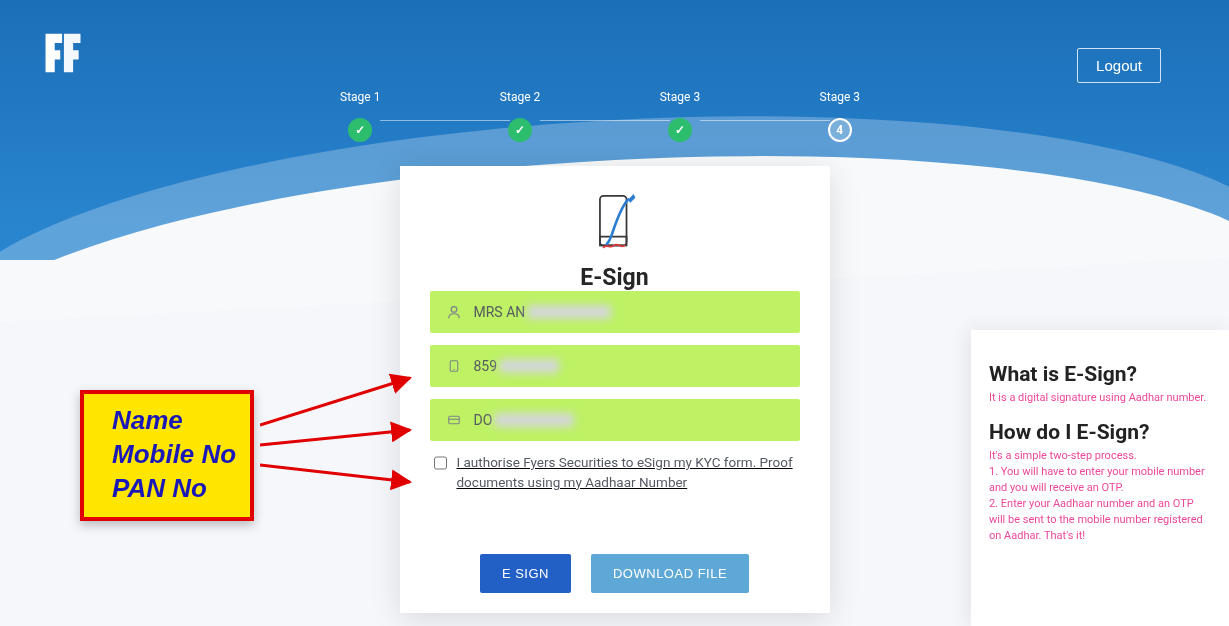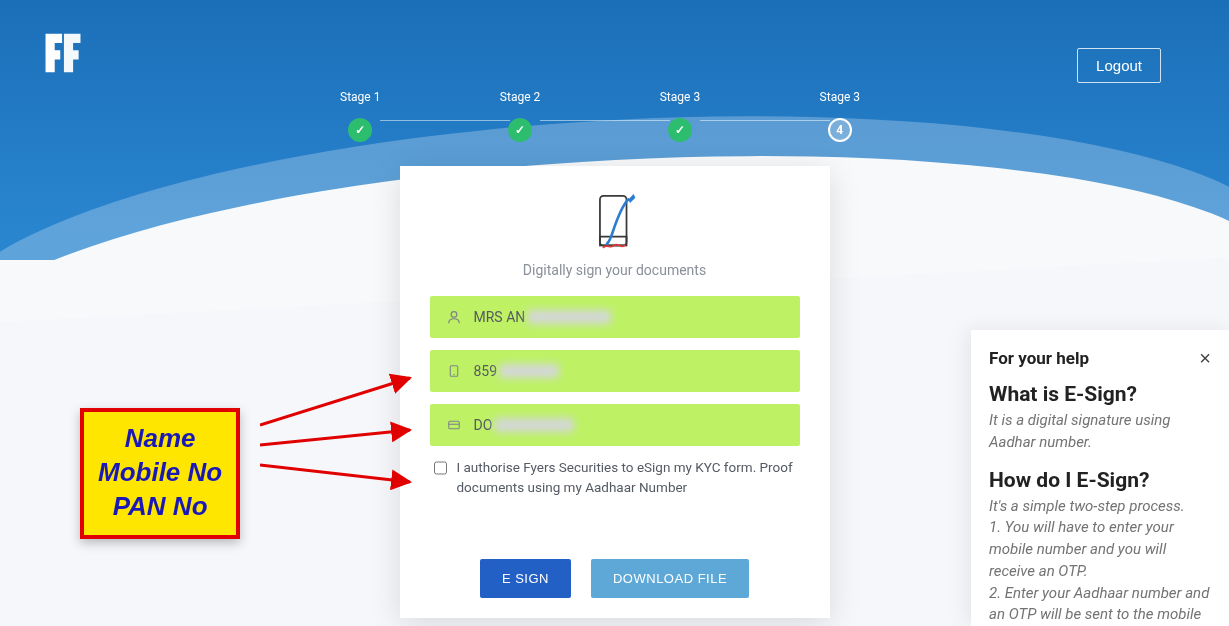--- a/index.html
+++ b/index.html
@@ -167,20 +167,21 @@
     filter: blur(4px);
     margin-left: 2px;
     border-radius: 3px;
   }
   .auth-row {
     display: flex;
     align-items: flex-start;
     text-align: left;
     padding: 0 4px;
     gap: 10px;
+    text-decoration: underline;
   }
   .auth-row input[type=checkbox] {
     margin-top: 3px;
     width: 14px; height: 14px;
   }
   .auth-text {
     font-size: 13.5px;
     color: #555a63;
     line-height: 1.45;
   }
@@ -197,28 +198,27 @@
     font-size: 13px;
     letter-spacing: 0.5px;
     border-radius: 2px;
     cursor: pointer;
   }
   .btn-primary { background: #2360c6; }
   .btn-secondary { background: #5da8d6; }
 
   .annotation {
     position: absolute;
-    top: 408px;
+    top: 390px;
     left: 80px;
     z-index: 5;
     background: #ffe600;
     border: 4px solid #e00000;
-    padding: 10px 14px 12px 14px;
+    padding: 10px 14px 12px 28px;
     box-shadow: 0 4px 10px rgba(0,0,0,0.25);
-    text-align: center;
   }
   .annotation div {
     color: #1a19b7;
     font-weight: 700;
     font-style: italic;
     font-size: 26px;
     line-height: 1.3;
     font-family: "Trebuchet MS", Arial, sans-serif;
   }
   .arrows {
@@ -261,25 +261,24 @@
     border: none;
     line-height: 1;
   }
   .help-q {
     font-size: 21px;
     font-weight: 700;
     color: #222;
     margin-top: 14px;
   }
   .help-a {
-    font-size: 15px;
-    color: #737373;
+    font-size: 11px;
+    color: #ec4899;
     line-height: 1.45;
     margin-top: 4px;
-    font-style: italic;
   }
 </style>
 </head>
 <body>
 
 <div class="bg-wave"></div>
 <div class="bg-wave-mid"></div>
 
 <div class="logo">
   <svg viewBox="0 0 50 50" fill="none">
@@ -315,21 +314,21 @@
 <div class="card">
   <div class="card-icon">
     <svg viewBox="0 0 70 76">
       <rect x="18" y="4" width="30" height="56" rx="4" fill="none" stroke="#3a3a3a" stroke-width="2"></rect>
       <rect x="18" y="50" width="30" height="10" rx="0" fill="none" stroke="#3a3a3a" stroke-width="2"></rect>
       <path d="M50 8 C44 14 38 28 32 46 C30 52 28 56 26 58" stroke="#2b7dd1" stroke-width="3" fill="none" stroke-linecap="round"></path>
       <path d="M50 8 L56 2 L58 6 L52 12 Z" fill="#2b7dd1"></path>
       <path d="M22 62 C26 58 30 64 34 60 C38 56 42 64 46 60" stroke="#e23b3b" stroke-width="2" fill="none" stroke-linecap="round"></path>
     </svg>
   </div>
-  <div class="card-sub">Digitally sign your documents</div>
+  <div class="card-title">E-Sign</div>
 
   <div class="field">
     <span class="field-icon">
       <svg viewBox="0 0 16 16" width="14" height="14">
           <circle cx="8" cy="5" r="3.2" fill="none" stroke="#7d828c" stroke-width="1.4"></circle>
           <path d="M2 15c0-3.3 2.7-5 6-5s6 1.7 6 5" fill="none" stroke="#7d828c" stroke-width="1.4"></path>
         </svg>
     </span>
     <span class="field-text">
       <span>MRS AN</span>
@@ -385,23 +384,19 @@
     <marker id="ah" viewBox="0 0 10 10" refX="9" refY="5" markerWidth="7" markerHeight="7" orient="auto">
       <path d="M0 0 L10 5 L0 10 Z" fill="#e00000"></path>
     </marker>
   </defs>
   <line x1="0" y1="75" x2="150" y2="28" stroke="#e00000" stroke-width="3" marker-end="url(#ah)"></line>
   <line x1="0" y1="95" x2="150" y2="80" stroke="#e00000" stroke-width="3" marker-end="url(#ah)"></line>
   <line x1="0" y1="115" x2="150" y2="132" stroke="#e00000" stroke-width="3" marker-end="url(#ah)"></line>
 </svg>
 
 <div class="help-panel">
-  <div class="help-header">
-    <span class="help-title">For your help</span>
-    <button class="help-close">×</button>
-  </div>
   <div class="help-q">What is E-Sign?</div>
   <div class="help-a">It is a digital signature using Aadhar number.</div>
   <div class="help-q">How do I E-Sign?</div>
   <div class="help-a" style="white-space:pre-line">It's a simple two-step process.
 1. You will have to enter your mobile number and you will receive an OTP.
 2. Enter your Aadhaar number and an OTP will be sent to the mobile number registered on Aadhar. That's it!</div>
 </div>
 
 </body></html>

